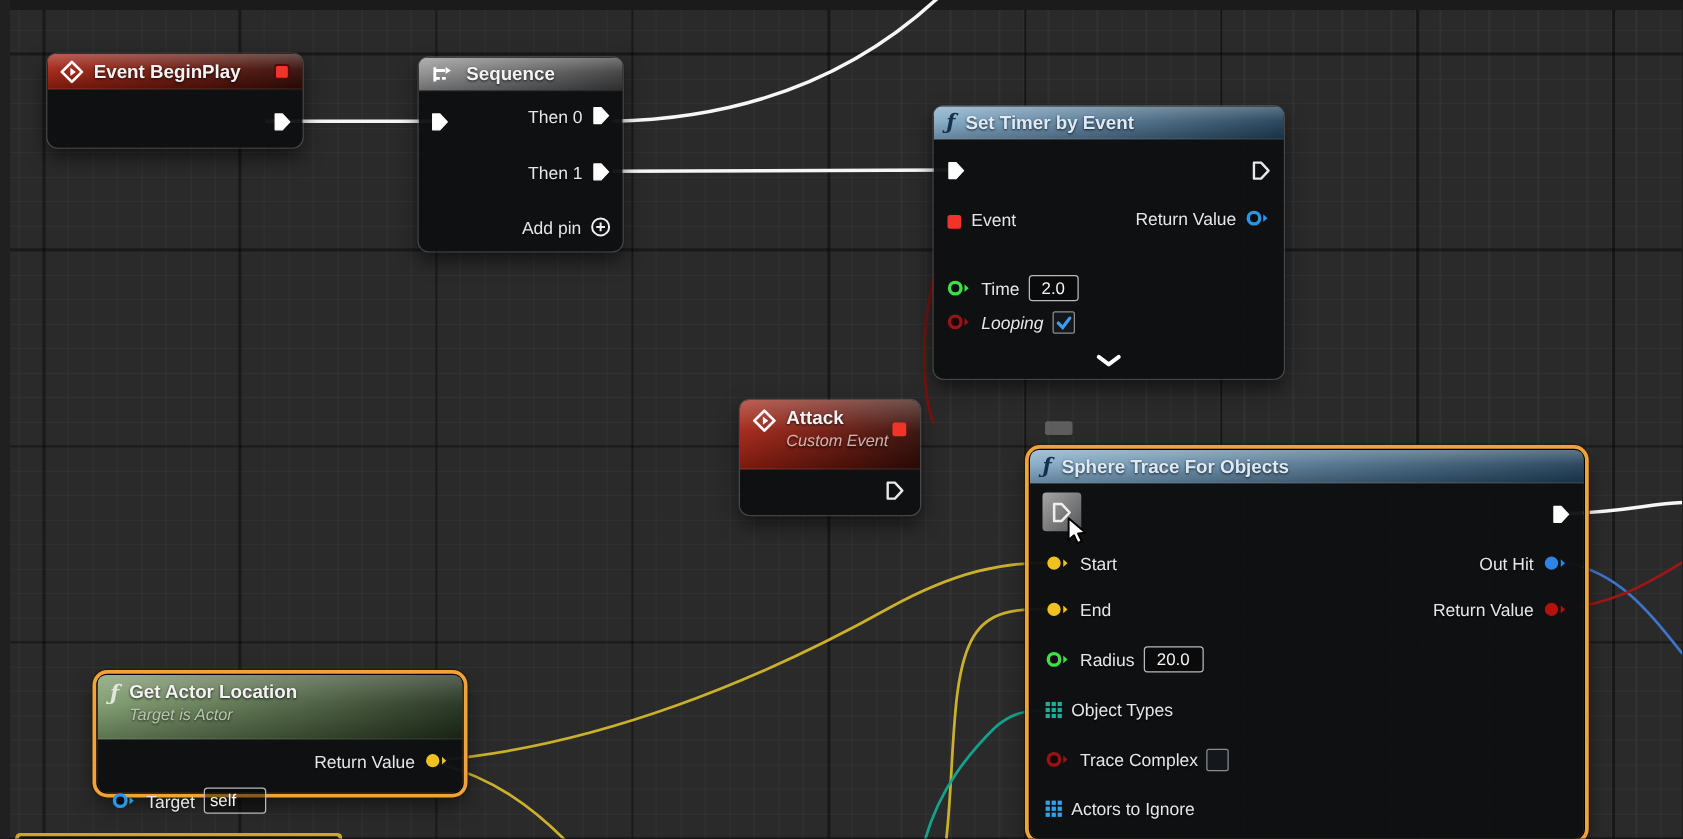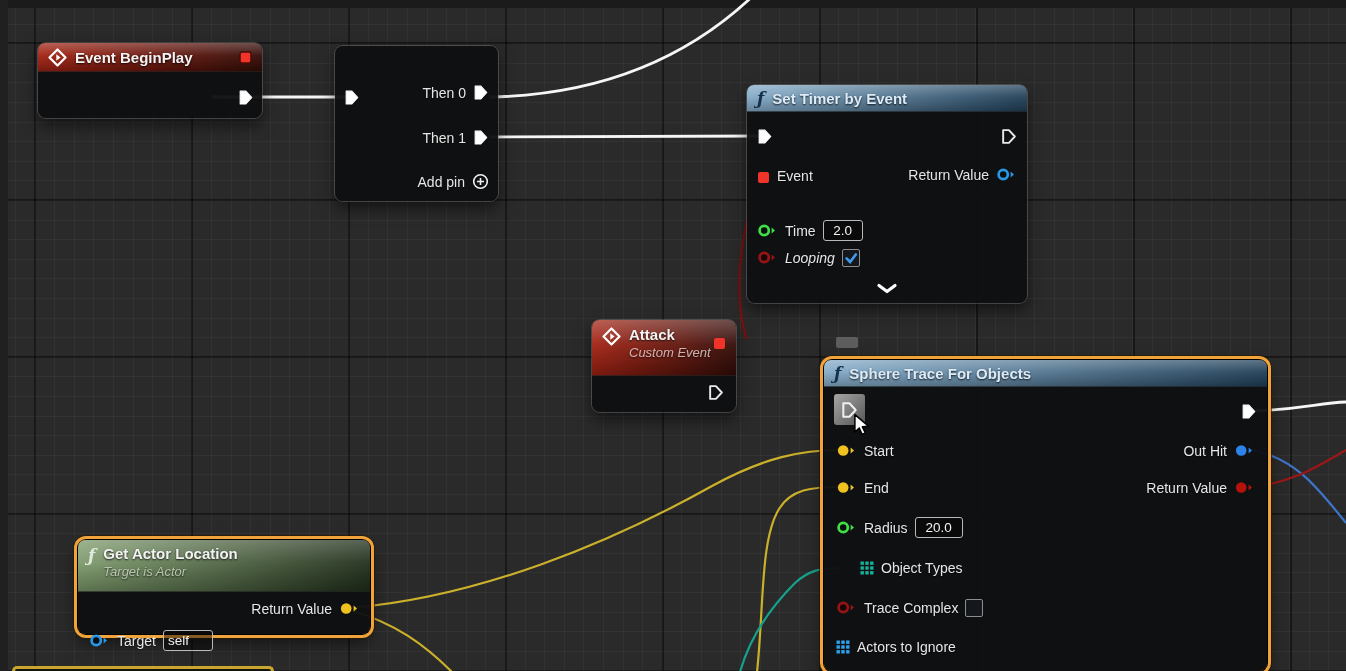--- a/index.html
+++ b/index.html
@@ -63,39 +63,49 @@
     <path d="M1249 411 C1300 410 1318 403 1346 402" stroke="#f6f6f6" stroke-width="2.8" fill="none"></path>
     <path d="M747 339 C735 310 734 222 768 178" stroke="#771210" stroke-width="2.4" fill="none"></path>
     <path d="M1252 450 C1295 458 1318 488 1346 523" stroke="#3e74c9" stroke-width="2.2" fill="none"></path>
     <path d="M1252 487 C1295 482 1318 466 1346 450" stroke="#9c1717" stroke-width="2.2" fill="none"></path>
     <path d="M351 608 C480 597 610 543 712 486 C765 457 802 450 840 450" stroke="#cbb02c" stroke-width="2.2" fill="none"></path>
     <path d="M352 611 C395 623 425 645 452 672" stroke="#cbb02c" stroke-width="2.2" fill="none"></path>
     <path d="M757 672 C764 608 760 540 779 509 C791 489 812 487 840 487" stroke="#cbb02c" stroke-width="2.2" fill="none"></path>
     <path d="M740 672 C752 630 776 602 795 583 C809 570 822 568 838 568" stroke="#16a18d" stroke-width="2.2" fill="none"></path>
   </svg>
 
-  <div class="node" style="left:38px;top:43px;width:224px;height:75px;text-decoration:underline;">
+  <div class="node" style="left:38px;top:43px;width:204px;height:75px;text-decoration:underline;">
     <div class="nhead red" style="height:28px;">
       <svg width="19" height="19" viewBox="0 0 19 19">
           <path d="M9.5 1.5 17.5 9.5 9.5 17.5 1.5 9.5z" fill="none" stroke="#fff" stroke-width="2.2" stroke-linejoin="round"></path>
           <path d="M8.3 6.2 12.6 9.5 8.3 12.8z" fill="#fff"></path>
         </svg>
       <span class="ntitle">Event BeginPlay</span>
       <svg width="13" height="13" style="margin-left:auto">
           <rect x="1" y="1" width="11" height="11" rx="2" fill="#f0342a" stroke="#4a0d07" stroke-width="1.5"></rect>
         </svg>
     </div>
     <div class="prow" style="right:8px;top:45px;">
       <svg class="p" width="16" height="17" viewBox="0 0 15 16">
           <path d="M2 2h5.4L13 8l-5.6 6H2z" fill="#fff" stroke="#fff" stroke-linejoin="round"></path>
         </svg>
     </div>
   </div>
 
   <div class="node" style="left:335px;top:46px;width:163px;height:155px;">
+    <div class="nhead gray" style="height:26px;">
+      <svg width="20" height="15" viewBox="0 0 21 15">
+        <path d="M3 1.5v12" stroke="#fff" stroke-width="2.4"></path>
+          <path d="M3 4.2h8.5" stroke="#fff" stroke-width="2.4"></path>
+        <path d="M12 1.2 16.5 4.2 12 7.2z" fill="#fff"></path>
+        <path d="M3 10.8h4.2" stroke="#fff" stroke-width="2.4"></path>
+          <path d="M9 10.8h3.2" stroke="#fff" stroke-width="2.4"></path>
+      </svg>
+      <span class="ntitle">Sequence</span>
+    </div>
     <div class="prow" style="left:9px;top:42px;">
       <svg class="p" width="16" height="17" viewBox="0 0 15 16">
           <path d="M2 2h5.4L13 8l-5.6 6H2z" fill="#fff" stroke="#fff" stroke-linejoin="round"></path>
         </svg>
     </div>
     <div class="prow" style="right:9px;top:37px;">
       <span class="plabel">Then 0</span>
       <svg class="p" width="16" height="17" viewBox="0 0 15 16">
           <path d="M2 2h5.4L13 8l-5.6 6H2z" fill="#fff" stroke="#fff" stroke-linejoin="round"></path>
         </svg>
@@ -235,21 +245,21 @@
         </svg>
     </div>
     <div class="prow" style="left:12px;top:158px;">
       <svg class="p" width="21" height="15" viewBox="0 0 21 15">
           <circle cx="7.2" cy="7.5" r="4.6" fill="#0c0d0e" stroke="#3fe046" stroke-width="2.7"></circle>
           <path d="M14.6 4.4 18 7.5l-3.4 3.1z" fill="#3fe046"></path>
         </svg>
       <span class="plabel">Radius</span>
       <input class="vbox" style="width: 38px;" spellcheck="false" value="20.0">
     </div>
-    <div class="prow" style="left:12px;top:198px;margin-left:24px;">
+    <div class="prow" style="left:12px;top:198px;">
       <svg class="p" width="14" height="14" viewBox="0 0 14 14">
         <g fill="#17b09a">
             <rect x="0.5" y="0.5" width="3.4" height="3.4"></rect>
             <rect x="5.3" y="0.5" width="3.4" height="3.4"></rect>
             <rect x="10.1" y="0.5" width="3.4" height="3.4"></rect>
             <rect x="0.5" y="5.3" width="3.4" height="3.4"></rect>
             <rect x="5.3" y="5.3" width="3.4" height="3.4"></rect>
             <rect x="10.1" y="5.3" width="3.4" height="3.4"></rect>
             <rect x="0.5" y="10.1" width="3.4" height="3.4"></rect>
             <rect x="5.3" y="10.1" width="3.4" height="3.4"></rect>

